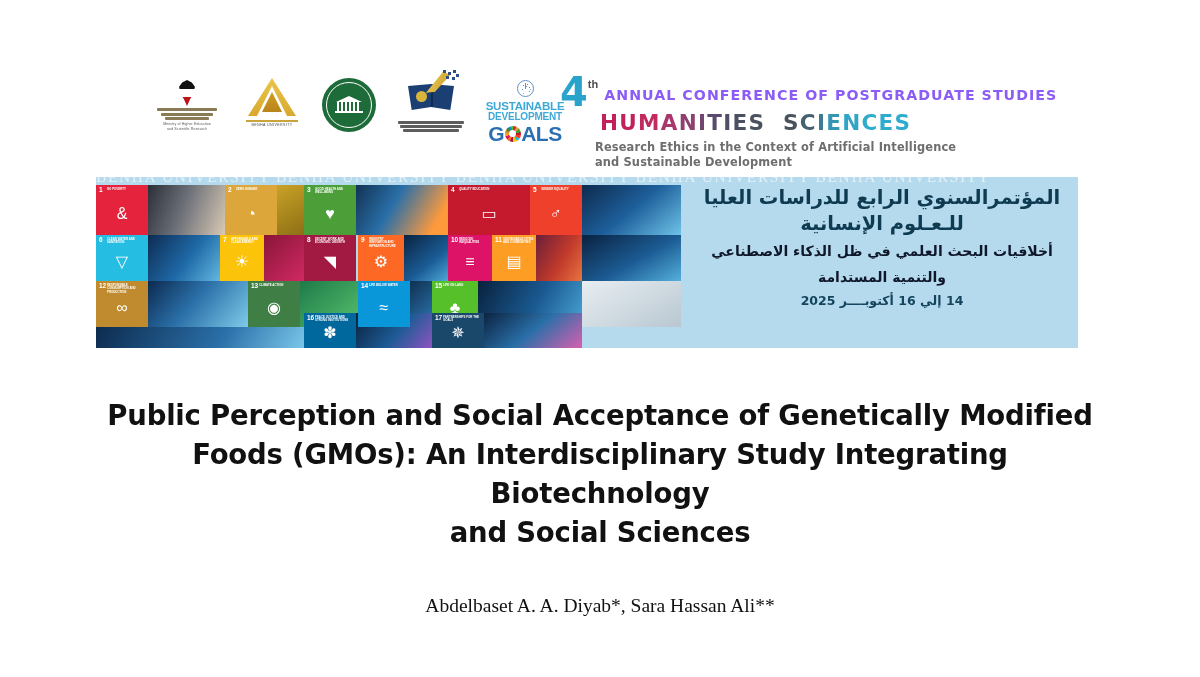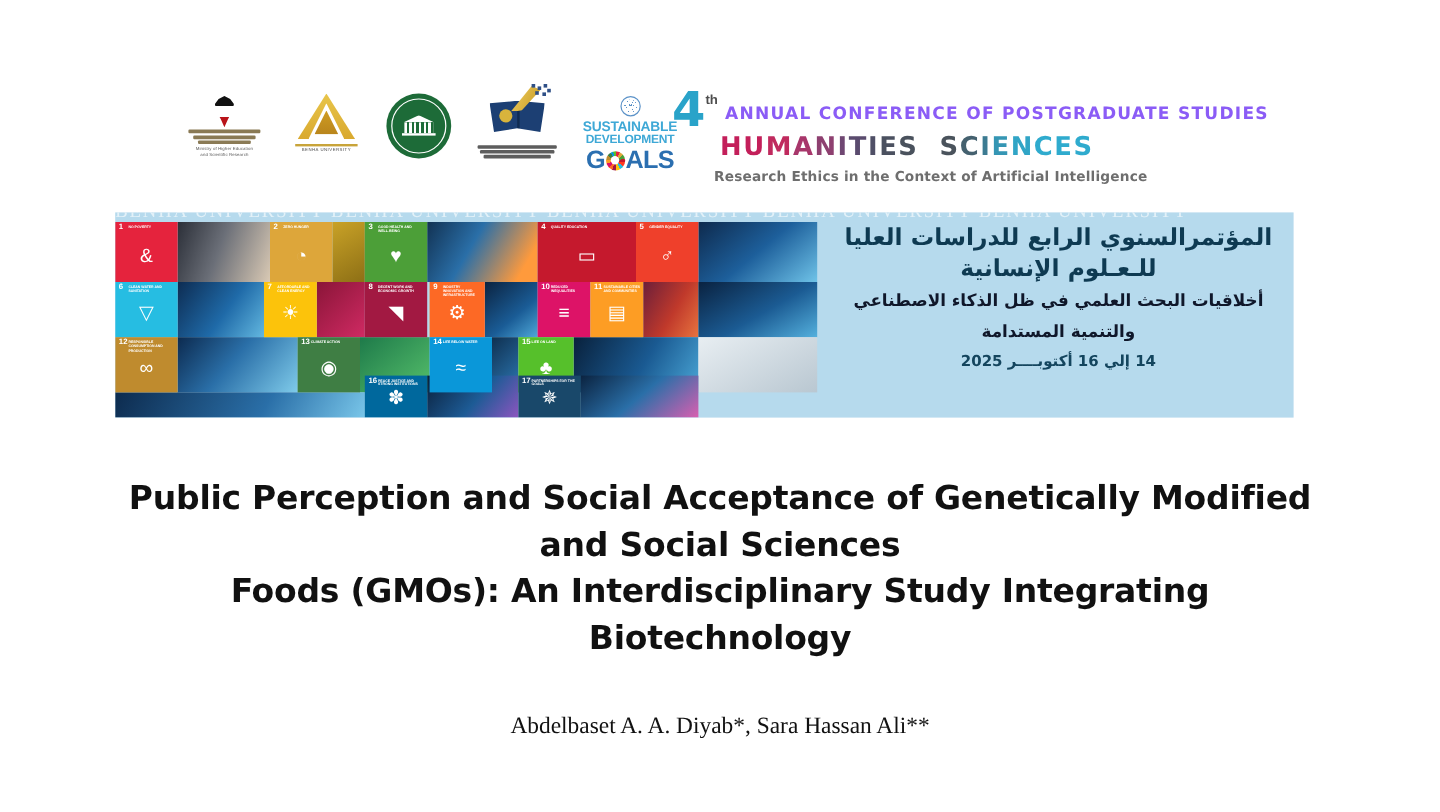--- a/index.html
+++ b/index.html
@@ -272,20 +272,21 @@
 
     <div class="conf">
       <div class="conf-row1">
         <div class="num4">4</div>
         <div class="numsup">th</div>
         <div class="annual">ANNUAL CONFERENCE OF POSTGRADUATE STUDIES</div>
       </div>
       <div class="hum" id="hum-word"><span style="color: rgb(195, 31, 90);">H</span><span style="color: rgb(195, 31, 90);">U</span><span style="color: rgb(192, 42, 94);">M</span><span style="color: rgb(168, 55, 107);">A</span><span style="color: rgb(142, 64, 112);">N</span><span style="color: rgb(111, 71, 114);">I</span><span style="color: rgb(90, 75, 110);">T</span><span style="color: rgb(79, 79, 102);">I</span><span style="color: rgb(75, 81, 96);">E</span><span style="color: rgb(74, 82, 93);">S</span><span style="color: rgb(74, 82, 93);">&nbsp;&nbsp;</span><span style="color: rgb(74, 83, 92);">S</span><span style="color: rgb(69, 97, 111);">C</span><span style="color: rgb(60, 123, 146);">I</span><span style="color: rgb(53, 150, 180);">E</span><span style="color: rgb(49, 165, 198);">N</span><span style="color: rgb(47, 171, 206);">C</span><span style="color: rgb(47, 171, 206);">E</span><span style="color: rgb(47, 171, 206);">S</span></div>
       <div class="sub">
         <div>Research Ethics in the Context of Artificial Intelligence</div>
+        <div>and Sustainable Development</div>
       </div>
     </div>
   </div>
 
   <div class="banner">
     <div class="mosaic" id="mosaic">
         <div class="photo" style="left: 52px; top: 8px; width: 77px; height: 50px; background: linear-gradient(110deg, rgb(43, 47, 56), rgb(107, 111, 120) 45%, rgb(217, 201, 180));"></div>
         <div class="photo" style="left: 181px; top: 8px; width: 27px; height: 50px; background: linear-gradient(150deg, rgb(201, 162, 39), rgb(141, 111, 21));"></div>
         <div class="photo" style="left: 260px; top: 8px; width: 92px; height: 50px; background: linear-gradient(120deg, rgb(18, 50, 83), rgb(42, 111, 168) 40%, rgb(255, 154, 60) 85%);"></div>
         <div class="photo" style="left: 486px; top: 8px; width: 99px; height: 50px; background: linear-gradient(140deg, rgb(14, 42, 77), rgb(29, 95, 155) 50%, rgb(111, 195, 232));"></div>
@@ -394,18 +395,18 @@
       <div class="ar-t1">المؤتمرالسنوي الرابع للدراسات العليا</div>
       <div class="ar-t1">للـعـلوم الإنسانية</div>
       <div class="ar-t2">أخلاقيات البحث العلمي في ظل الذكاء الاصطناعي</div>
       <div class="ar-t2">والتنمية المستدامة</div>
       <div class="ar-t3">14 إلي 16 أكتوبــــر 2025</div>
     </div>
   </div>
 
   <div class="title">
     <div>Public Perception and Social Acceptance of Genetically Modified</div>
+    <div>Foods (GMOs): An Interdisciplinary Study Integrating Biotechnology</div>
     <div>and Social Sciences</div>
-    <div>Foods (GMOs): An Interdisciplinary Study Integrating Biotechnology</div>
   </div>
 
   <div class="authors">Abdelbaset A. A. Diyab*, Sara Hassan Ali**</div>
 </div>
 
 </body></html>

